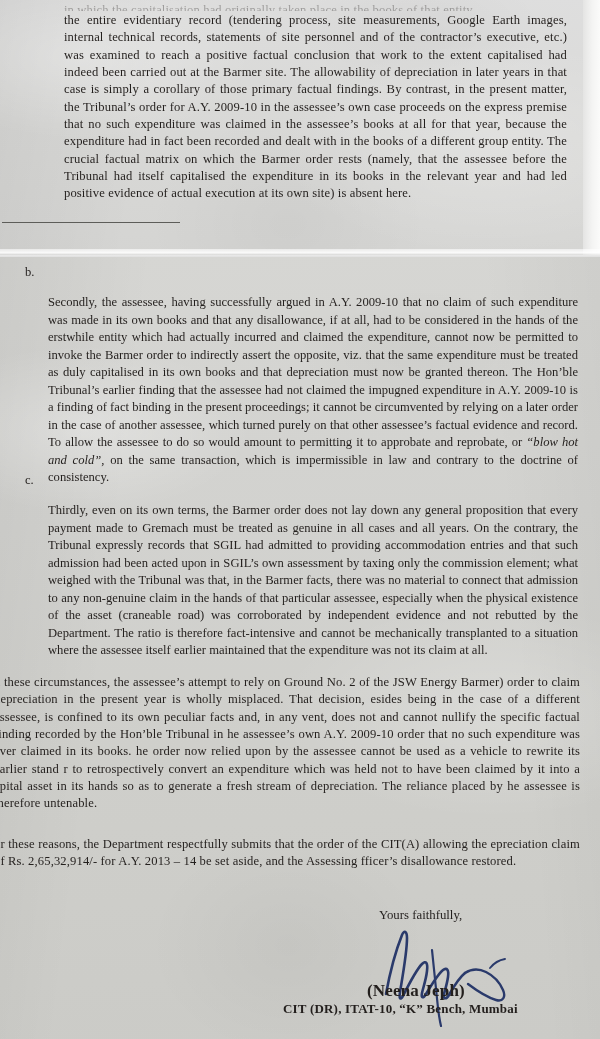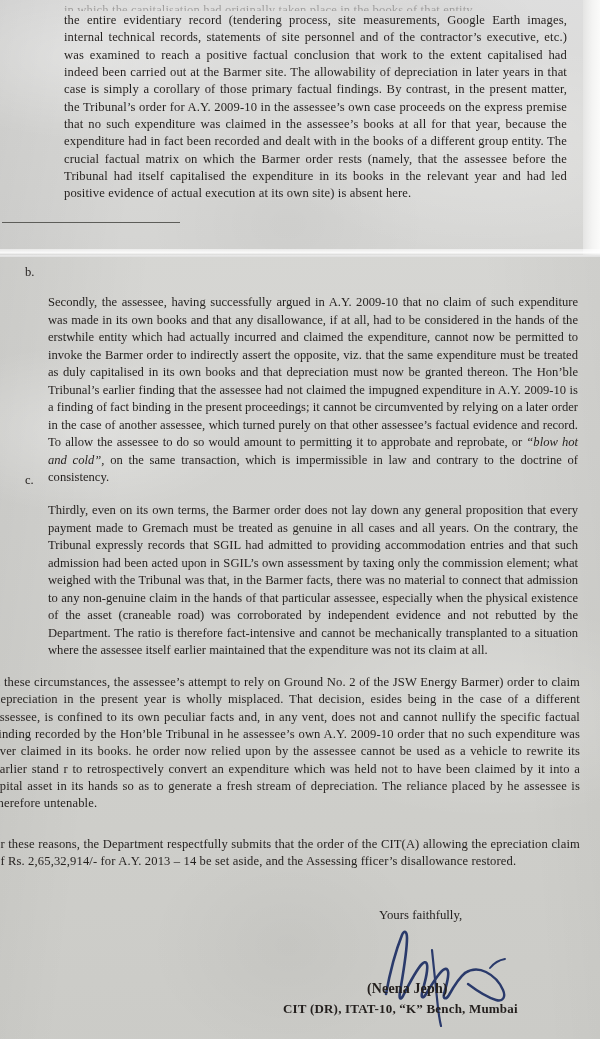--- a/index.html
+++ b/index.html
@@ -179,21 +179,21 @@
     left: 372px;
     top: 922px;
     width: 150px;
     height: 105px;
     pointer-events: none;
   }
   #signer-name {
     position: absolute;
     left: 367px;
     top: 981px;
-    font-size: 14px;
+    font-size: 17px;
     font-weight: bold;
     color: #231f1d;
     letter-spacing: 0.01em;
   }
   #signer-designation {
     position: absolute;
     left: 283px;
     top: 1001px;
     font-size: 13px;
     font-weight: bold;

